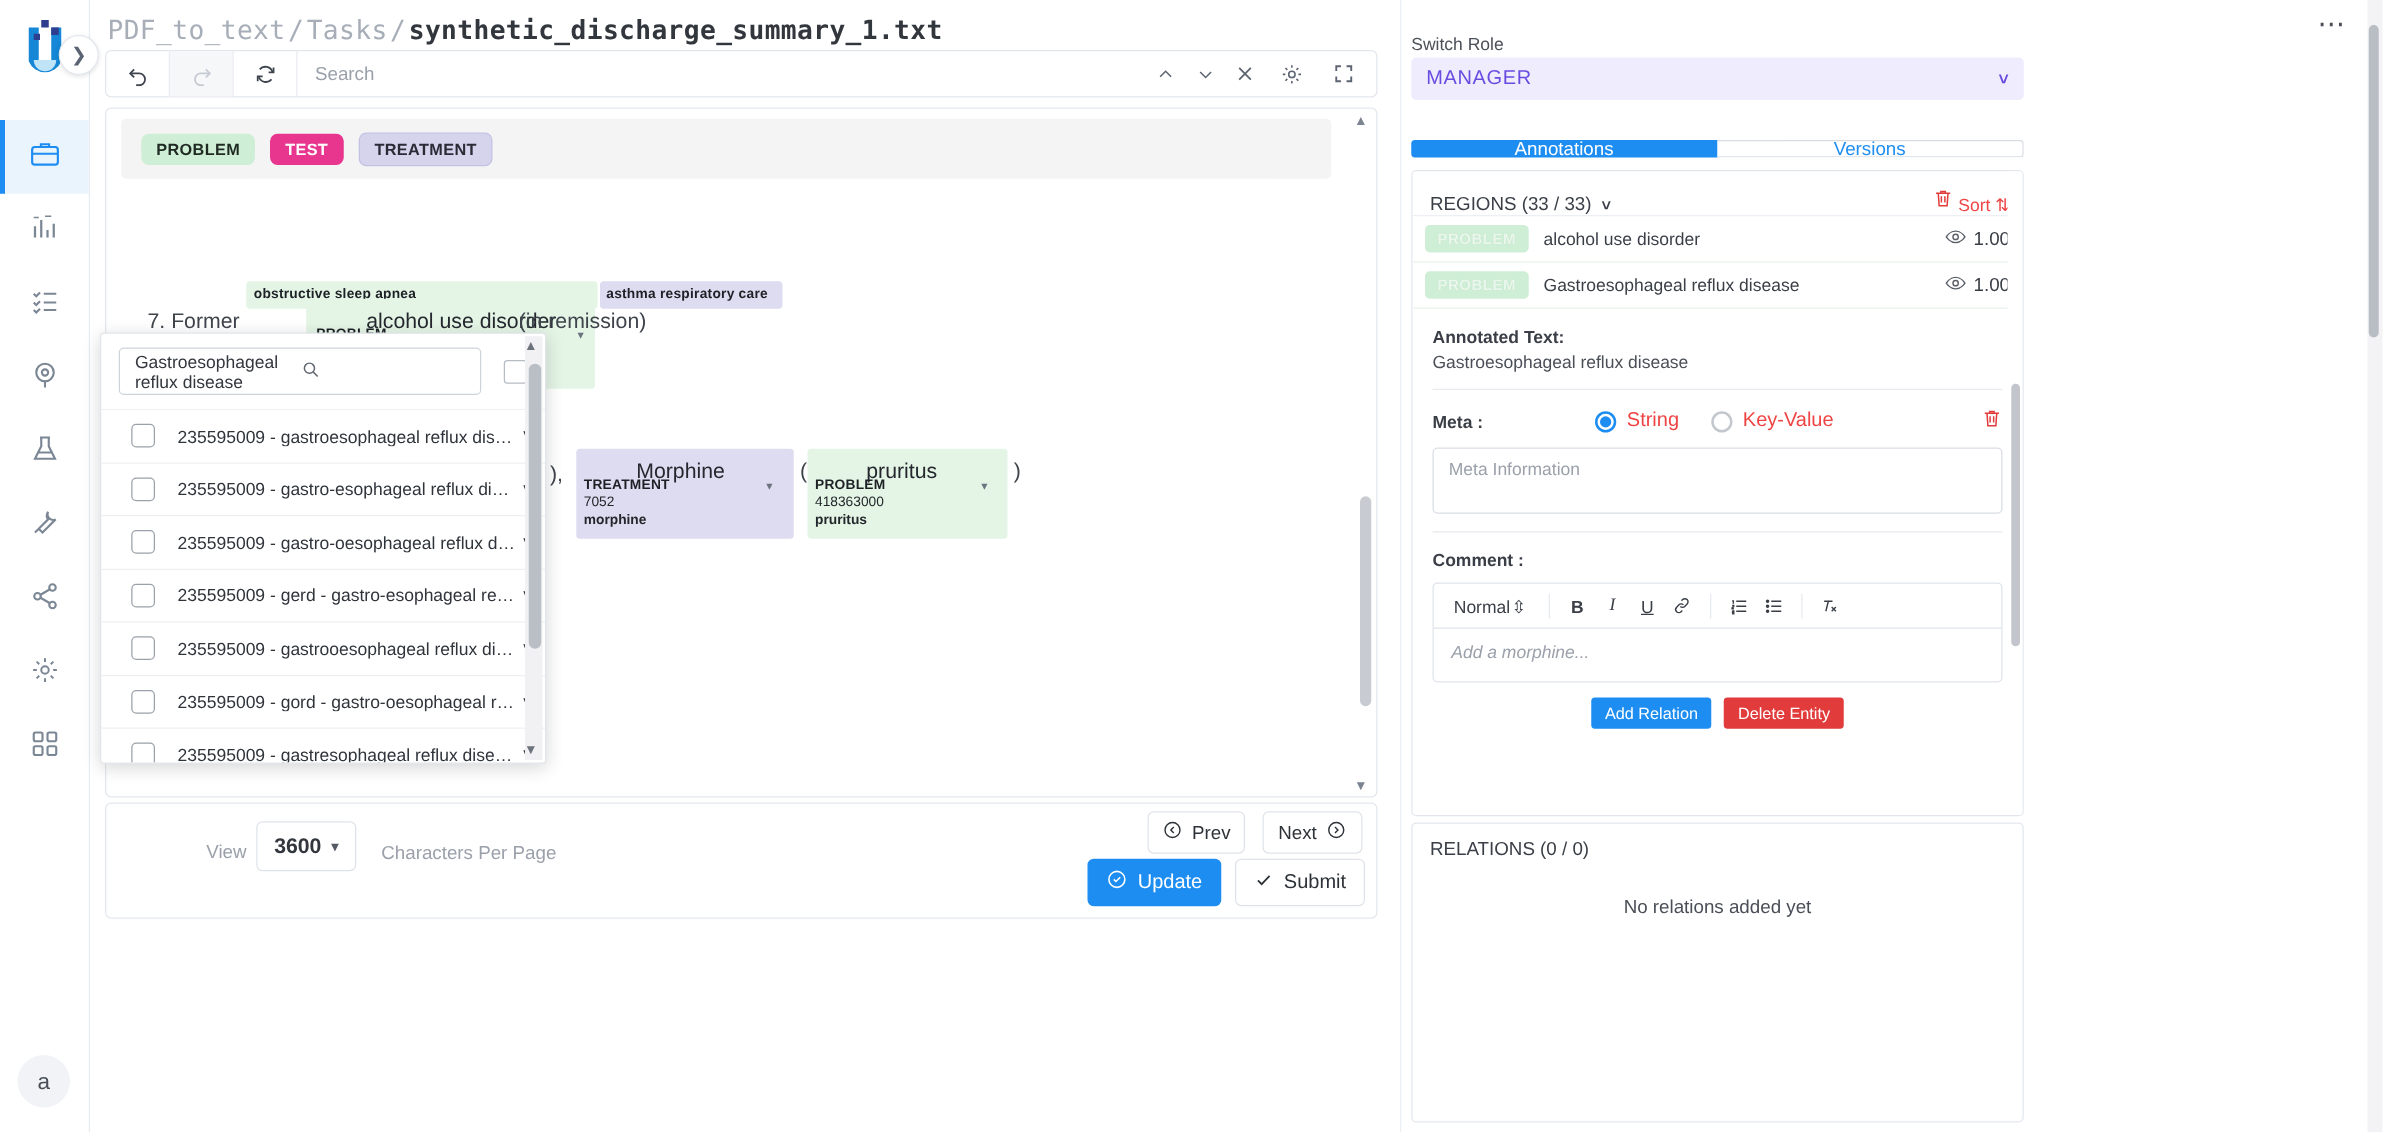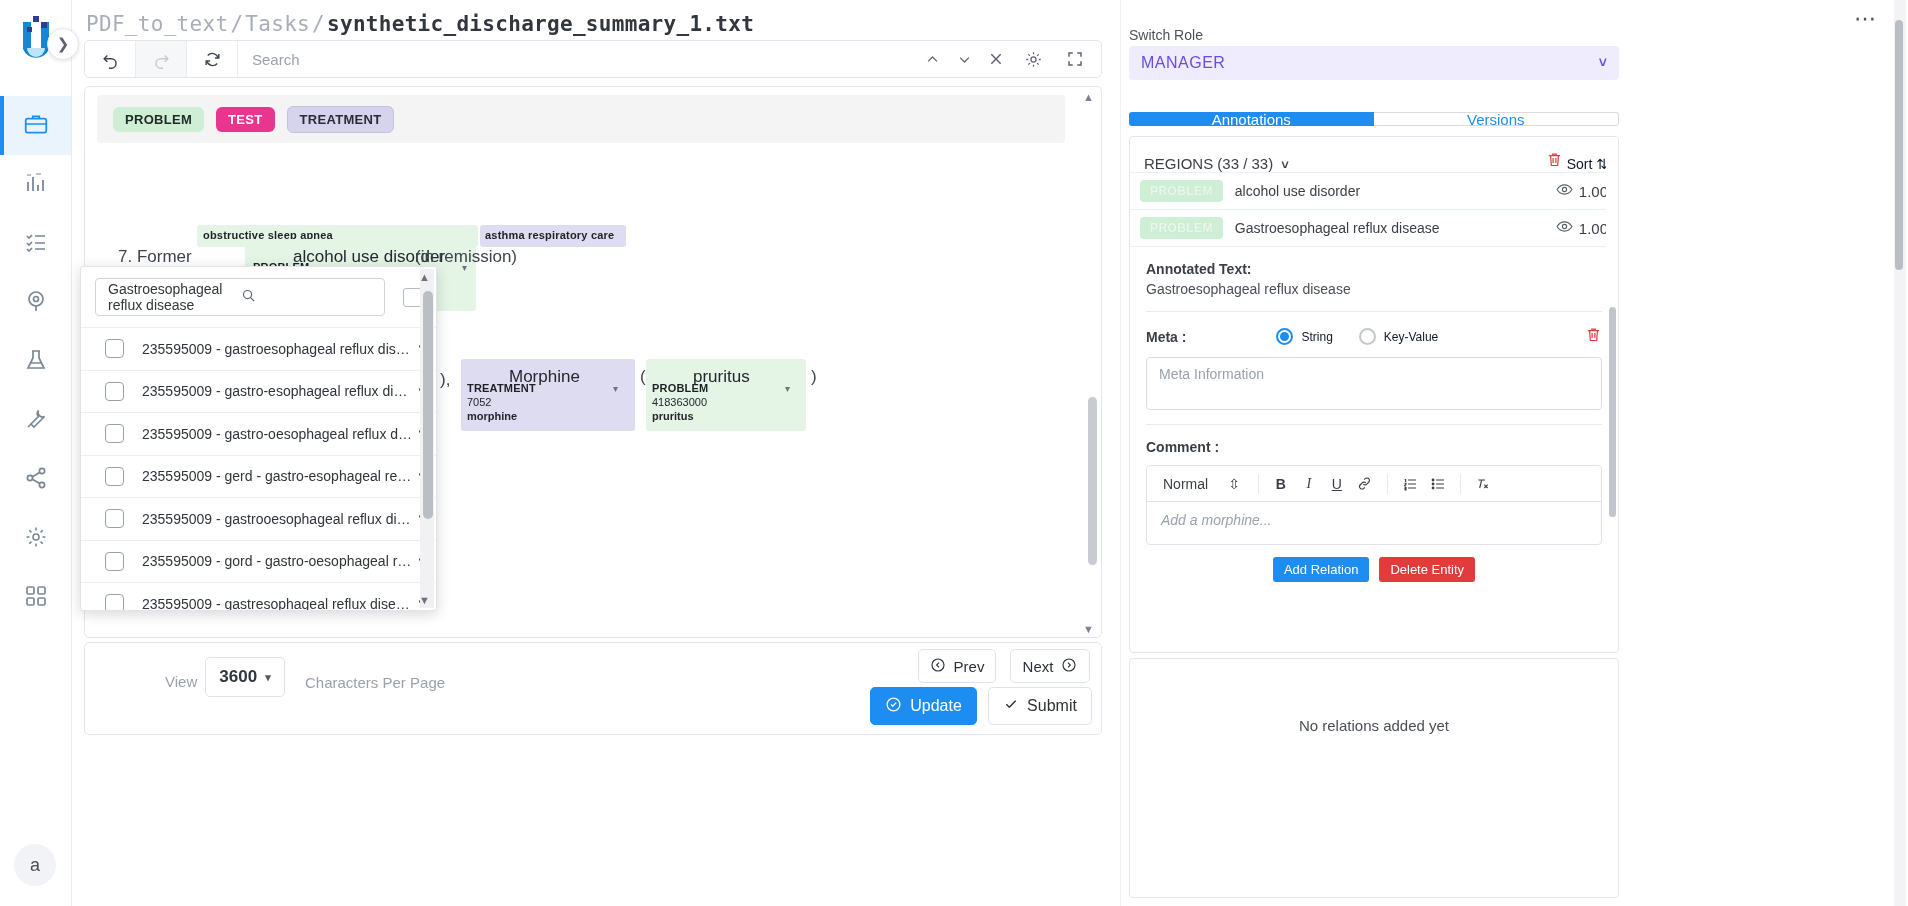--- a/index.html
+++ b/index.html
@@ -212,21 +212,21 @@
     border: 1px solid #e3e7ed; border-radius: 4px; overflow: hidden;
   }
   .regions-head {
     height: 36px; display: flex; align-items: flex-end; padding: 0 10px 0 14px;
     border-bottom: 1px solid #eceff3;
   }
   .regions-title { font-size: 15px; color: #3a3f47; }
   .regions-caret { margin-left: 8px; color: #3a3f47; font-size: 13px; font-weight: 700; }
   .regions-spacer { flex: 1; }
   .trash { color: #e23b3b; font-size: 16px; cursor: pointer; }
-  .sort { margin-left: 4px; font-size: 14px; color: #0f172a; cursor: pointer; }
+  .sort { margin-left: 4px; font-size: 14px; color: #ef4444; cursor: pointer; }
 
   .region-row {
     height: 37px; display: flex; align-items: center; padding: 0 10px 0 10px;
     border-bottom: 1px solid #e8f2e9;
   }
   .region-tag {
     background: #cfeed6; color: #e9f7ec; font-size: 12px; font-weight: 700;
     padding: 4px 10px; border-radius: 4px; letter-spacing: .4px; flex: none;
     text-shadow: 0 0 1px rgba(0,0,0,.08);
   }
@@ -241,34 +241,34 @@
 
   .meta-row { display: flex; align-items: center; }
   .meta-lbl { font-size: 14px; font-weight: 700; color: #3a3f47; }
   .radio-group { display: flex; align-items: center; margin-left: 90px; gap: 8px; }
   .radio {
     width: 17px; height: 17px; border-radius: 50%; border: 2px solid #c3c8cf;
     display: flex; align-items: center; justify-content: center; cursor: pointer;
   }
   .radio.on { border-color: #1d8df2; }
   .radio.on:after { content: ""; width: 9px; height: 9px; border-radius: 50%; background: #1d8df2; }
-  .radio-lbl { font-size: 12px; color: #0f172a; margin-right: 18px; }
+  .radio-lbl { font-size: 16px; color: #ef4444; margin-right: 18px; }
   .meta-trash { margin-left: auto; color: #e23b3b; font-size: 16px; cursor: pointer; }
   .meta-box {
     margin-top: 10px; height: 53px; border: 1px solid #d9dde3; border-radius: 4px;
     padding: 8px 12px; color: #9aa1ab; font-size: 14px;
   }
 
   .ql { border: 1px solid #dfe3e9; border-radius: 4px; }
   .ql-toolbar {
     height: 36px; display: flex; align-items: center; gap: 4px;
     border-bottom: 1px solid #dfe3e9; padding: 0 8px;
   }
   .ql-pick {
-    display: flex; align-items: center; gap: 20px; font-size: 14px; color: #3a3f47;
+    display: flex; align-items: center; gap: 1px; font-size: 14px; color: #3a3f47;
     padding: 0 8px; cursor: pointer;
   }
   .ql-sep { width: 1px; height: 20px; background: #e6e9ee; margin: 0 6px; }
   .ql-btn {
     width: 24px; height: 24px; display: flex; align-items: center; justify-content: center;
     font-size: 14px; color: #3a3f47; cursor: pointer;
   }
   .ql-editor { height: 42px; padding: 10px 14px; color: #9aa1ab; font-size: 14px; font-style: italic; }
 
   .btn-row { display: flex; justify-content: center; gap: 10px; padding: 12px 16px 0 16px; }
@@ -749,20 +749,23 @@
           <div class="sm-btn btn-delent">Delete Entity</div>
         </div>
       </div>
 
       <div class="panel-scroll-track">
         <div class="panel-scroll-thumb"></div>
       </div>
     </div>
 
     <div class="relations">
+      <div class="relations-head">
+        <span class="relations-title">RELATIONS (0 / 0)</span>
+      </div>
       <div class="relations-empty">No relations added yet</div>
     </div>
 
     <div class="outer-scroll-track">
       <div class="outer-scroll-thumb"></div>
     </div>
   </div>
 
 </div>
 

